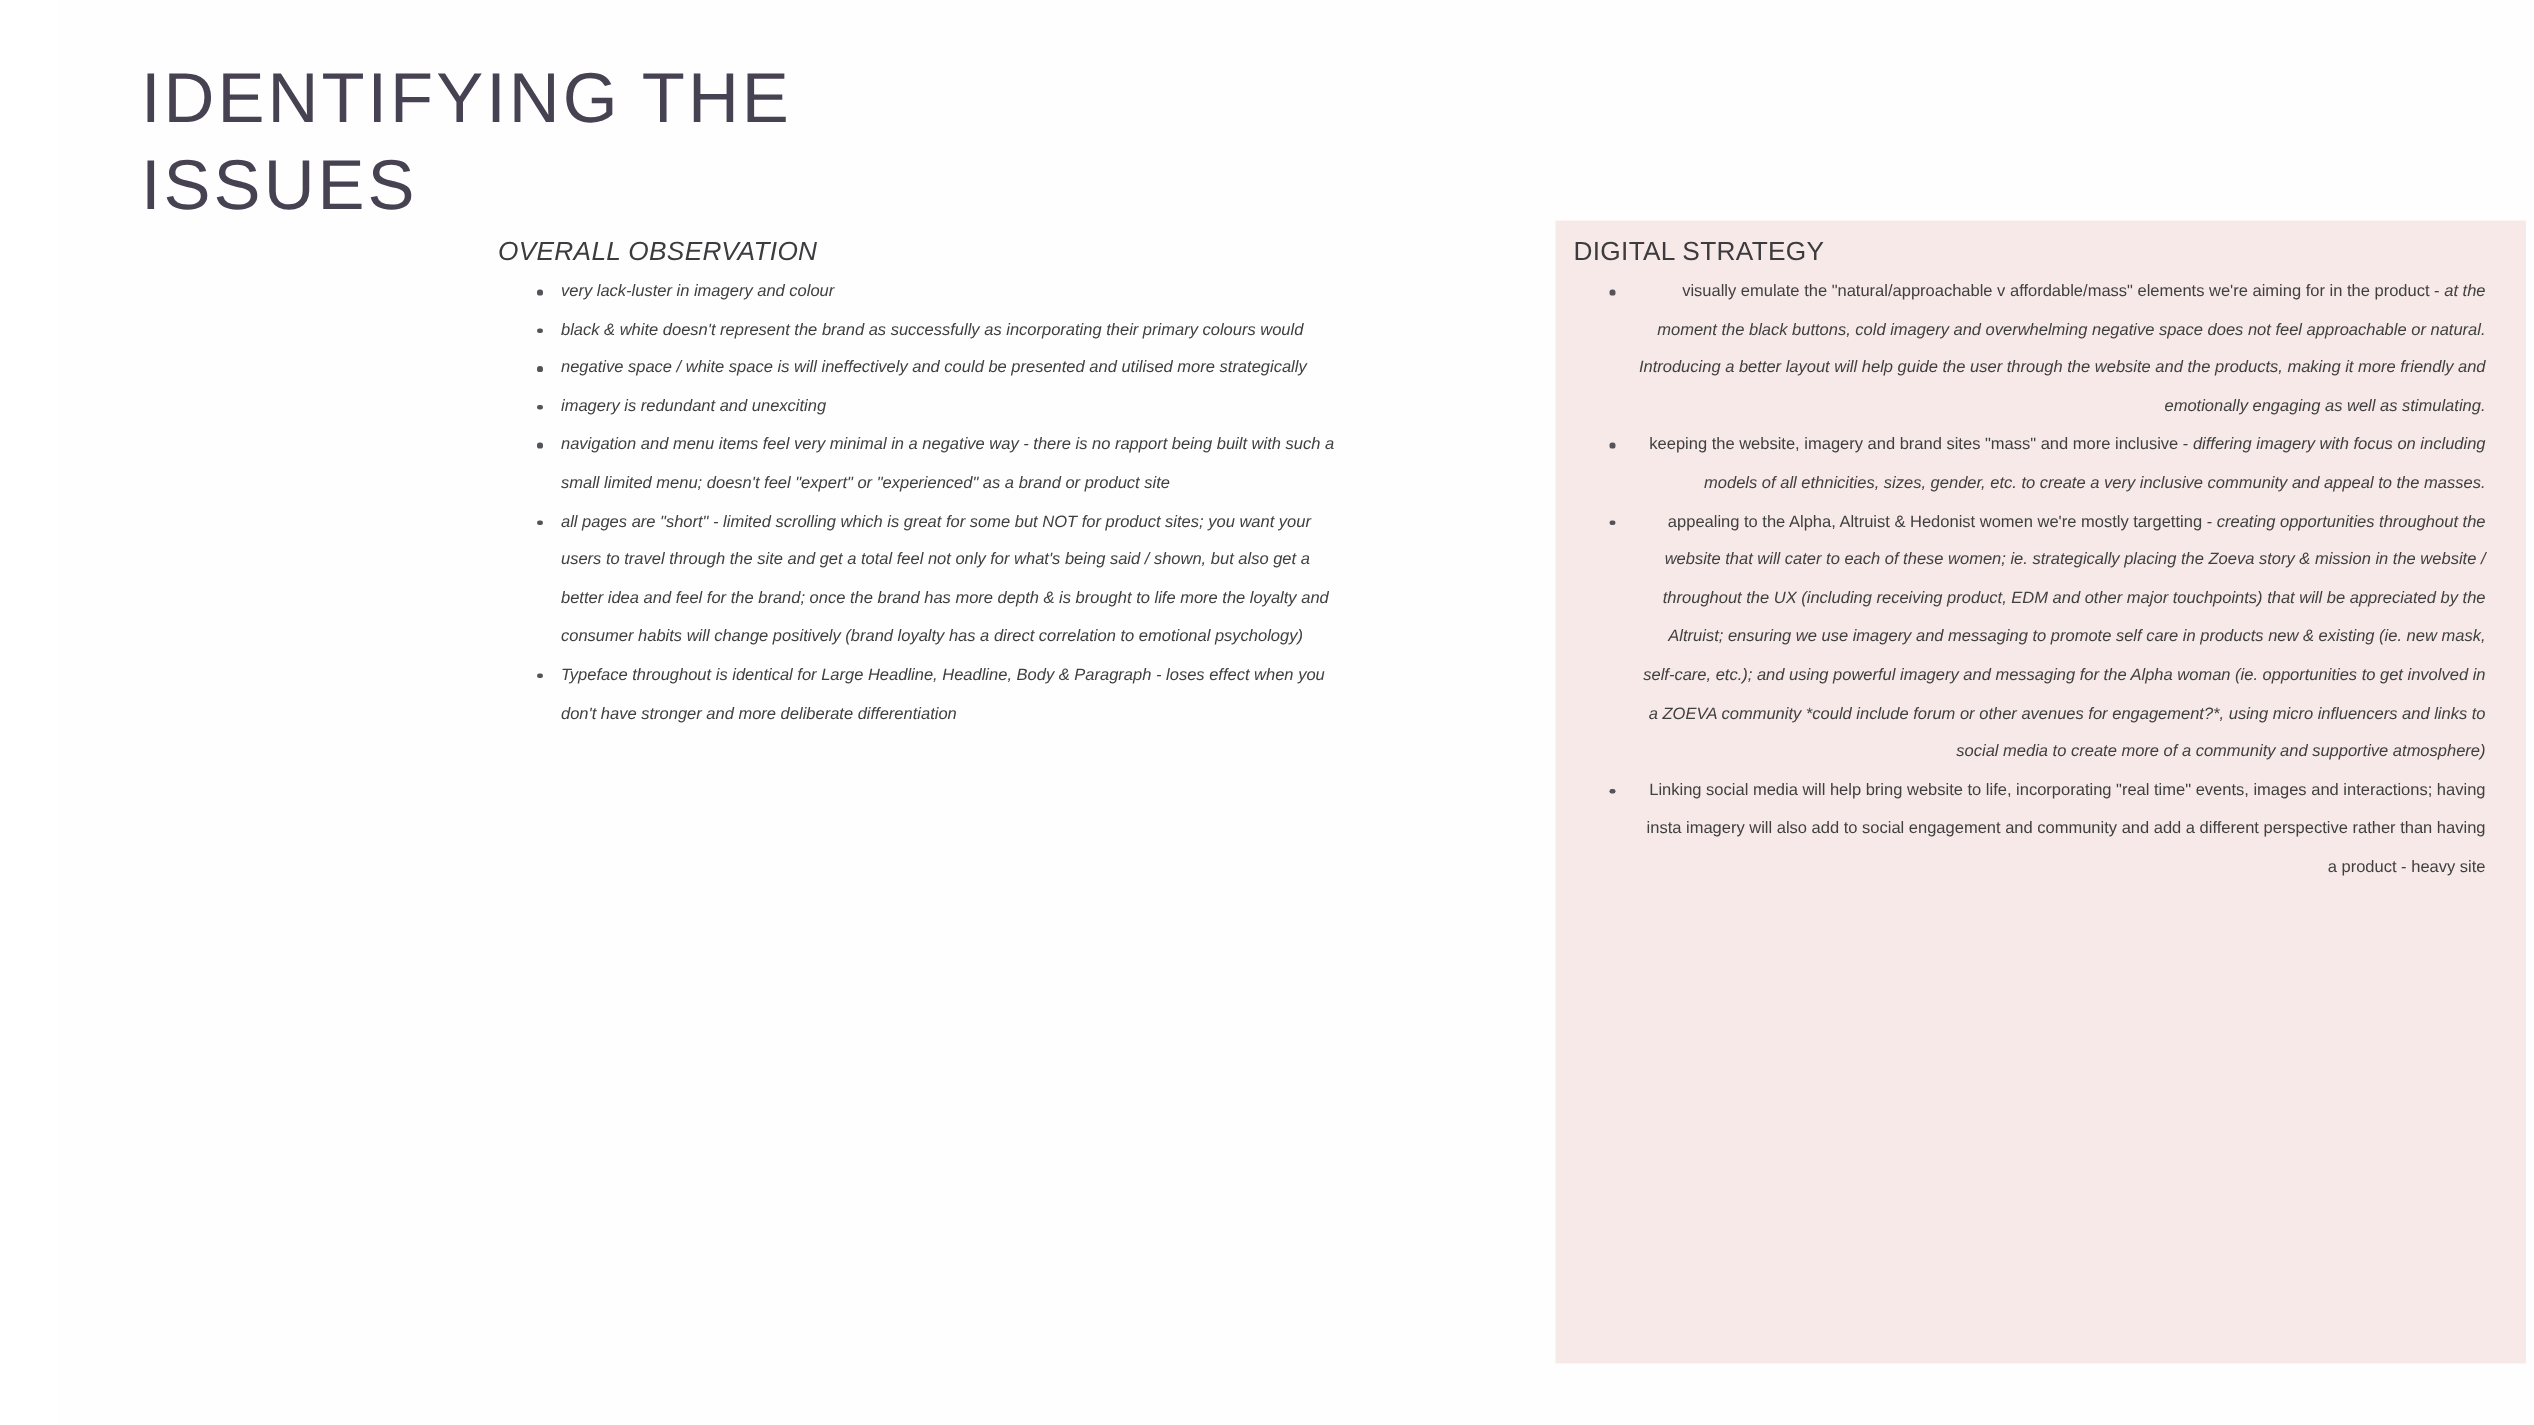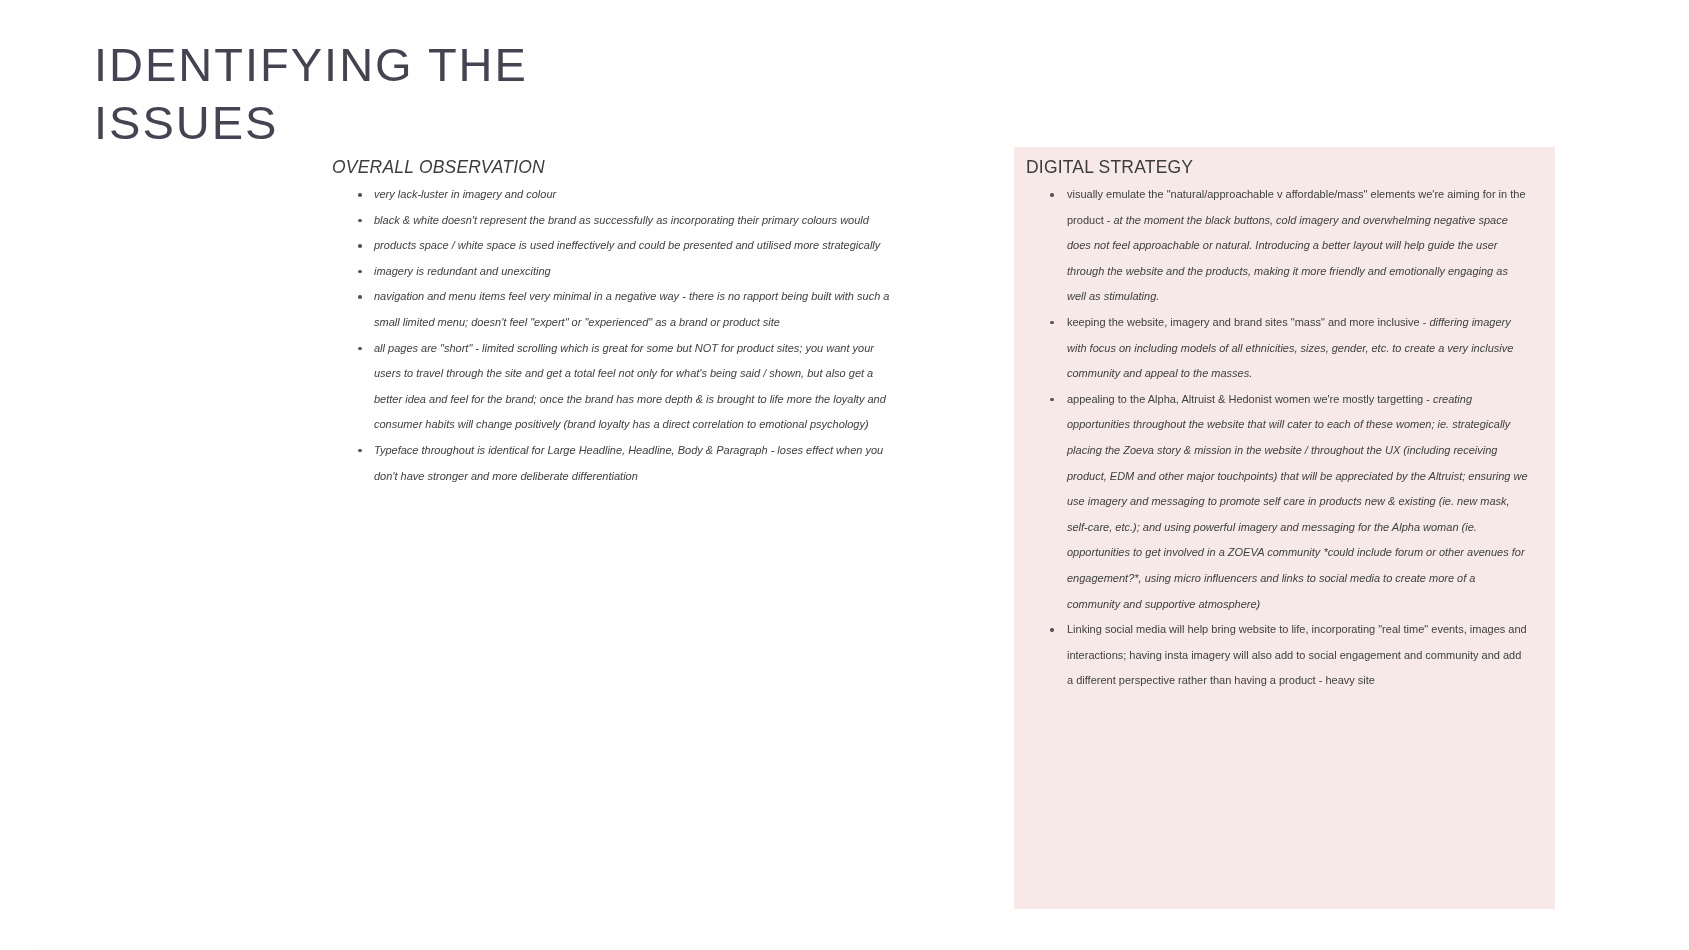--- a/index.html
+++ b/index.html
@@ -27,22 +27,22 @@
     position:absolute;
     top:147px;
   }
   .col-left {
     left:293px;
     width:566px;
     padding-top:9px;
     font-style:italic;
   }
   .col-right {
-    left:975px;
-    width:541px;
+    left:998px;
+    width:647px;
     height:762px;
     background:#f6e9e8;
     padding:9px 27px 0 12px;
   }
   .col-heading {
     font-size:17.5px;
     color:#3c3b3e;
     letter-spacing:0.2px;
     line-height:22px;
   }
@@ -50,21 +50,21 @@
     list-style:none;
     margin-top:4px;
   }
   ul.bullets li {
     position:relative;
     padding-left:42px;
     font-size:11px;
     line-height:25.6px;
     color:#404040;
   }
-  .col-right ul.bullets li { padding-left:41px; }
+  .col-right ul.bullets li { padding-left:41px;text-align:right; }
   ul.bullets li .dot {
     position:absolute;
     left:26px;
     top:11px;
     width:3.5px;
     height:3.5px;
     border-radius:50%;
     background:#55525a;
   }
   .col-right ul.bullets li .dot { left:24px; }
@@ -75,21 +75,21 @@
 
 <div class="page" style="background: rgb(254, 254, 254);">
 
   <h1 class="title" style="color: rgb(71, 66, 82);"><span>IDENTIFYING THE</span><br><span>ISSUES</span></h1>
 
   <section class="col col-left">
     <div class="col-heading">OVERALL OBSERVATION</div>
     <ul class="bullets">
         <li><span class="dot"></span><span>very lack-luster in imagery and colour</span></li>
         <li><span class="dot"></span><span>black &amp; white doesn't represent the brand as successfully as incorporating their primary colours would</span></li>
-        <li><span class="dot"></span><span>products space / white space is used ineffectively and could be presented and utilised more strategically</span></li>
+        <li><span class="dot"></span><span>negative space / white space is will ineffectively and could be presented and utilised more strategically</span></li>
         <li><span class="dot"></span><span>imagery is redundant and unexciting</span></li>
         <li><span class="dot"></span><span>navigation and menu items feel very minimal in a negative way - there is no rapport being built with such a small limited menu; doesn't feel "expert" or "experienced" as a brand or product site</span></li>
         <li><span class="dot"></span><span>all pages are "short" - limited scrolling which is great for some but NOT for product sites; you want your users to travel through the site and get a total feel not only for what's being said / shown, but also get a better idea and feel for the brand; once the brand has more depth &amp; is brought to life more the loyalty and consumer habits will change positively (brand loyalty has a direct correlation to emotional psychology)</span></li>
         <li><span class="dot"></span><span>Typeface throughout is identical for Large Headline, Headline, Body &amp; Paragraph - loses effect when you don't have stronger and more deliberate differentiation</span></li>
       </ul>
   </section>
 
   <section class="col col-right" style="background: rgb(246, 233, 232);">
     <div class="col-heading">DIGITAL STRATEGY</div>
     <ul class="bullets">

